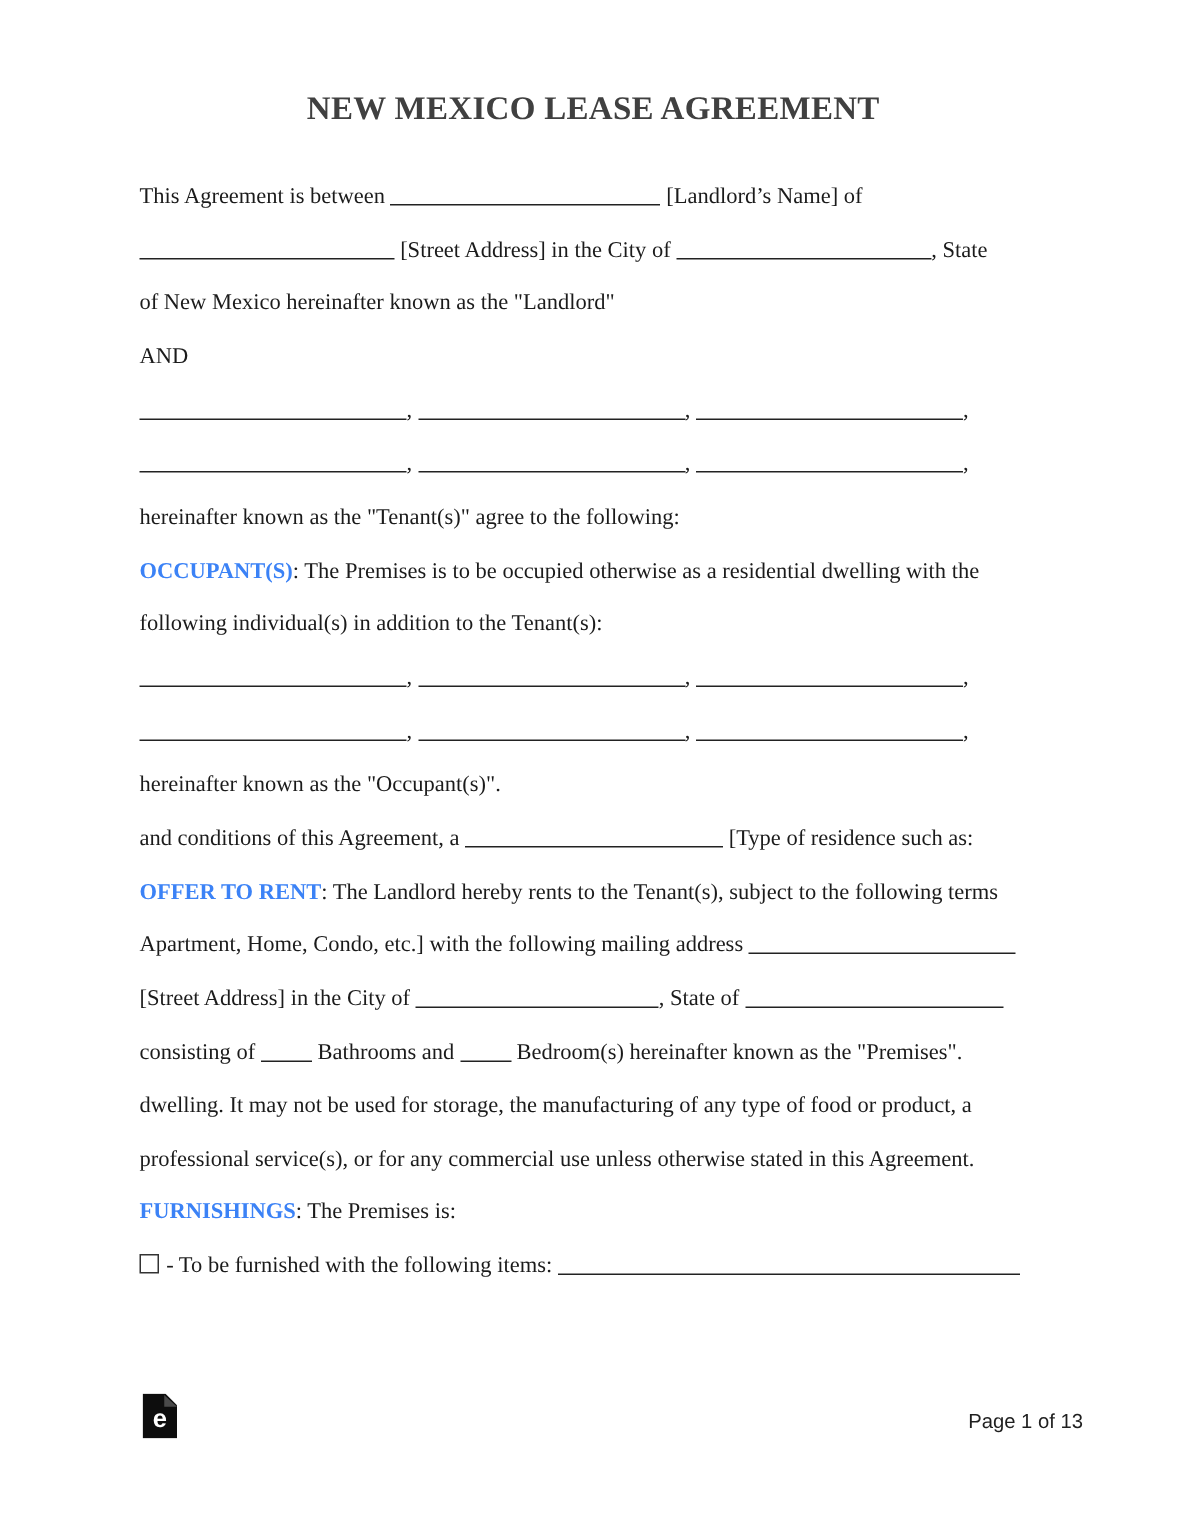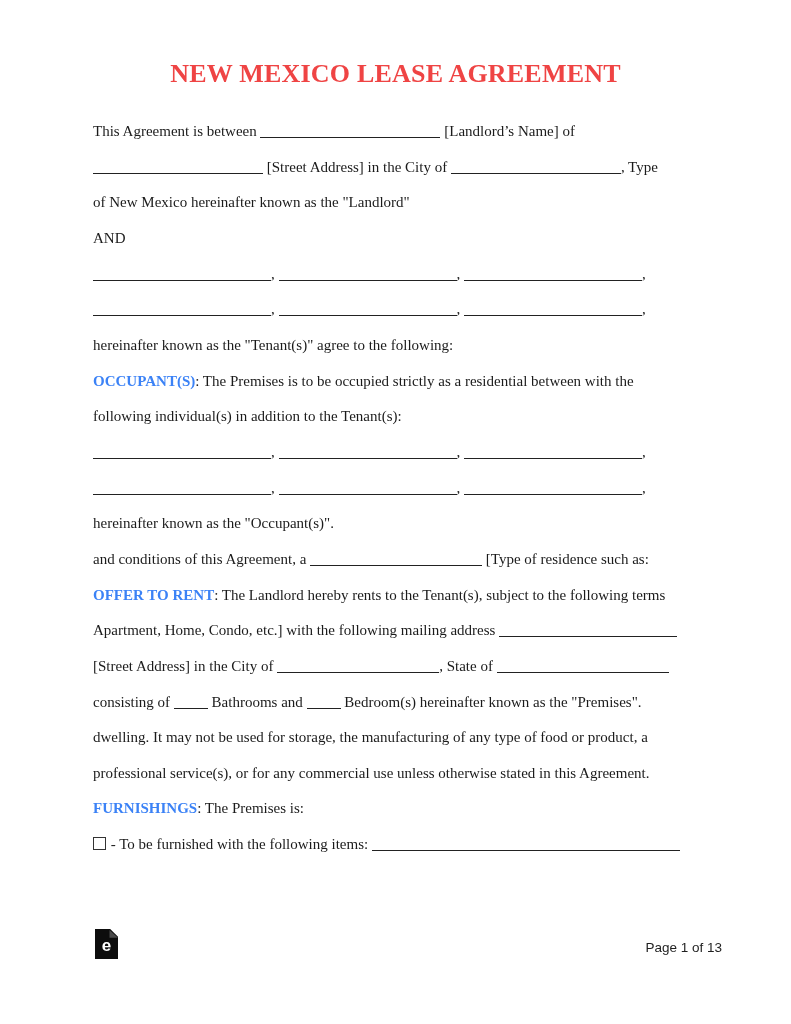--- a/index.html
+++ b/index.html
@@ -14,23 +14,23 @@
     overflow: hidden;
     font-family: "Liberation Serif", serif;
     color: #1b1b1b;
   }
   .doc-title {
     position: absolute;
     top: 59px;
     left: 0;
     width: 791px;
     text-align: center;
-    font-size: 26px;
+    font-size: 22px;
     font-weight: bold;
-    color: #ef4444;
+    color: #404040;
     letter-spacing: 0.2px;
   }
   .doc-body {
     position: absolute;
     top: 114px;
     left: 93px;
     width: 606px;
   }
   .line {
     line-height: 35.65px;
@@ -99,27 +99,27 @@
     margin-left: 12px;
   }
 </style>
 </head>
 <body>
 
 <div class="doc-title">NEW MEXICO LEASE AGREEMENT</div>
 
 <div class="doc-body">
     <div class="line"><span class="seg">This Agreement is between </span><span class="blank" style="width: 180px;"></span><span class="seg"> [Landlord’s Name] of</span></div>
-    <div class="line"><span class="blank" style="width: 170px;"></span><span class="seg"> [Street Address] in the City of </span><span class="blank" style="width: 170px;"></span><span class="seg">, Type</span></div>
+    <div class="line"><span class="blank" style="width: 170px;"></span><span class="seg"> [Street Address] in the City of </span><span class="blank" style="width: 170px;"></span><span class="seg">, State</span></div>
     <div class="line"><span class="seg">of New Mexico hereinafter known as the "Landlord"</span></div>
     <div class="line"><span class="seg">AND</span></div>
     <div class="line"><span class="blank" style="width: 178px;"></span><span class="seg">, </span><span class="blank" style="width: 178px;"></span><span class="seg">, </span><span class="blank" style="width: 178px;"></span><span class="seg">,</span></div>
     <div class="line"><span class="blank" style="width: 178px;"></span><span class="seg">, </span><span class="blank" style="width: 178px;"></span><span class="seg">, </span><span class="blank" style="width: 178px;"></span><span class="seg">,</span></div>
     <div class="line"><span class="seg">hereinafter known as the "Tenant(s)" agree to the following:</span></div>
-    <div class="line"><span class="seg bold">OCCUPANT(S)</span><span class="seg">: The Premises is to be occupied strictly as a residential between with the</span></div>
+    <div class="line"><span class="seg bold">OCCUPANT(S)</span><span class="seg">: The Premises is to be occupied otherwise as a residential dwelling with the</span></div>
     <div class="line"><span class="seg">following individual(s) in addition to the Tenant(s):</span></div>
     <div class="line"><span class="blank" style="width: 178px;"></span><span class="seg">, </span><span class="blank" style="width: 178px;"></span><span class="seg">, </span><span class="blank" style="width: 178px;"></span><span class="seg">,</span></div>
     <div class="line"><span class="blank" style="width: 178px;"></span><span class="seg">, </span><span class="blank" style="width: 178px;"></span><span class="seg">, </span><span class="blank" style="width: 178px;"></span><span class="seg">,</span></div>
     <div class="line"><span class="seg">hereinafter known as the "Occupant(s)".</span></div>
     <div class="line"><span class="seg">and conditions of this Agreement, a </span><span class="blank" style="width: 172px;"></span><span class="seg"> [Type of residence such as:</span></div>
     <div class="line"><span class="seg bold">OFFER TO RENT</span><span class="seg">: The Landlord hereby rents to the Tenant(s), subject to the following terms</span></div>
     <div class="line"><span class="seg">Apartment, Home, Condo, etc.] with the following mailing address </span><span class="blank" style="width: 178px;"></span></div>
     <div class="line"><span class="seg">[Street Address] in the City of </span><span class="blank" style="width: 162px;"></span><span class="seg">, State of </span><span class="blank" style="width: 172px;"></span></div>
     <div class="line"><span class="seg">consisting of </span><span class="blank" style="width: 34px;"></span><span class="seg"> Bathrooms and </span><span class="blank" style="width: 34px;"></span><span class="seg"> Bedroom(s) hereinafter known as the "Premises".</span></div>
     <div class="line"><span class="seg">dwelling. It may not be used for storage, the manufacturing of any type of food or product, a</span></div>

